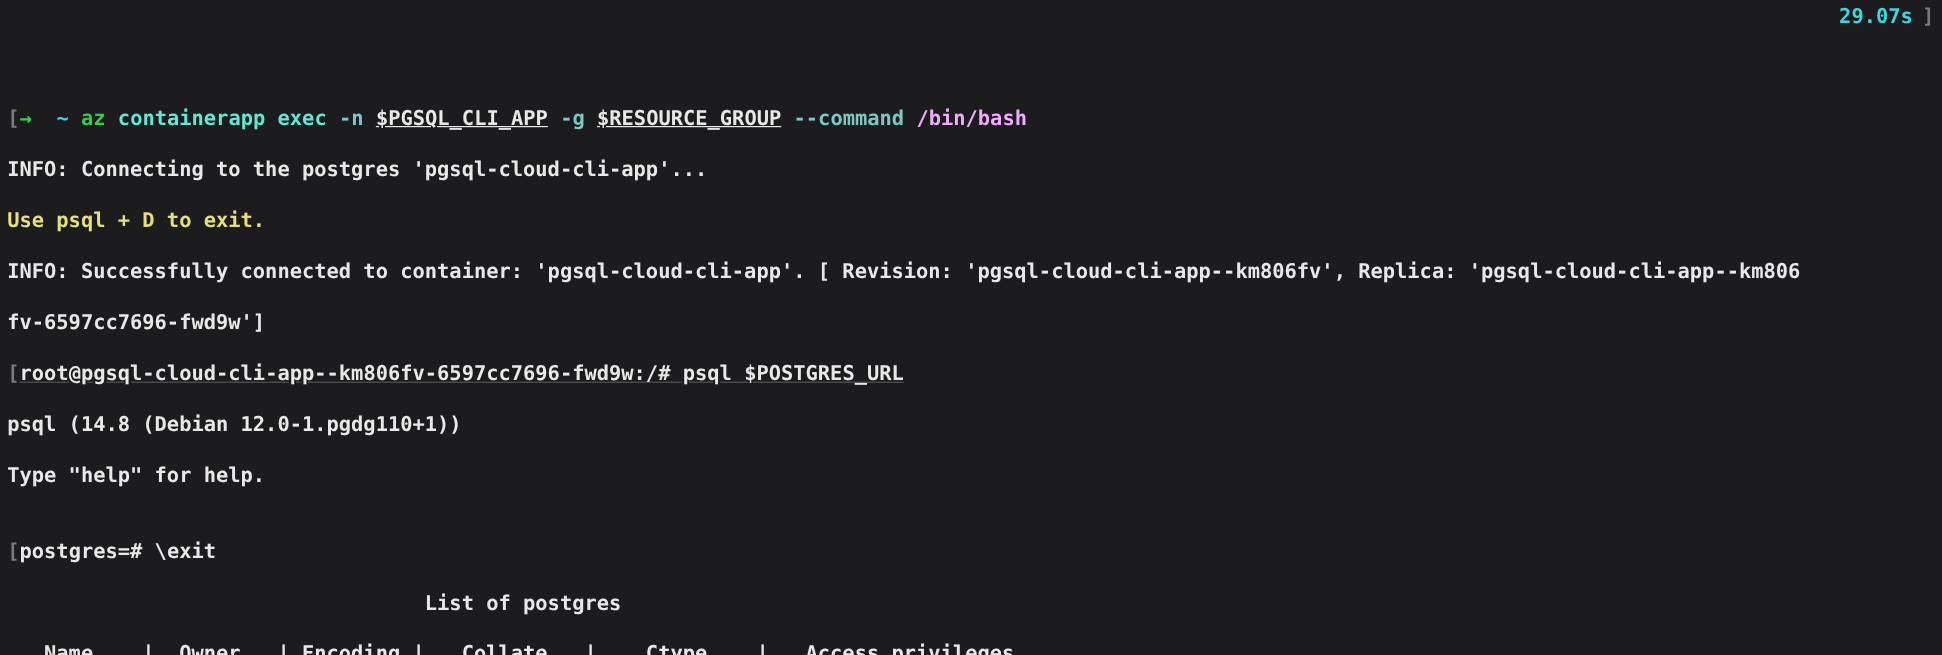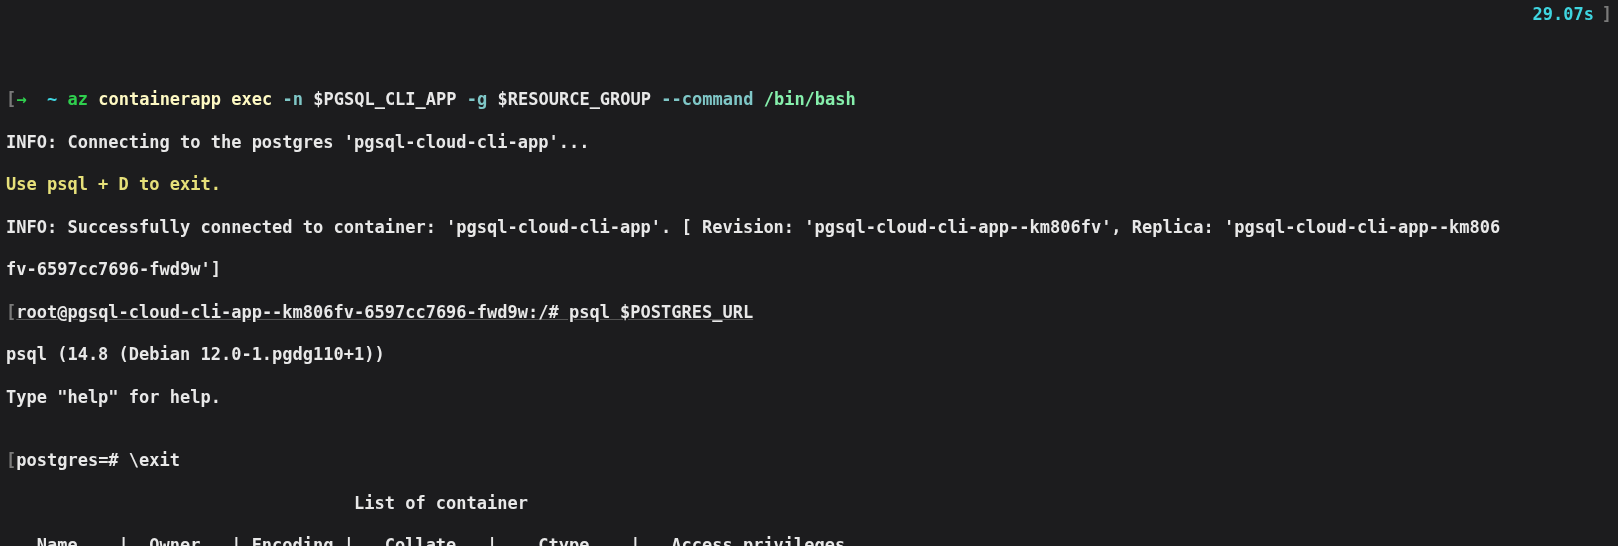--- a/index.html
+++ b/index.html
@@ -14,24 +14,24 @@
       white-space: pre;
       width: 1618px;
       height: 546px;
       overflow: hidden;
       position: relative;
     }
     .line { display: block; }
     .arrow { color: #2fcf4e; }
     .tilde { color: #3fd5e0; }
     .cmd-green { color: #2fcf4e; }
-    .cmd-white { color: #fef9c3; margin-top: 21px; }
+    .cmd-white { color: #5eead4; margin-top: 21px; }
     .flag { color: #7fc7c7; }
-    .var { color: #e8e8e8; }
-    .path { color: #86efac; }
+    .var { color: #e8e8e8; text-decoration: underline; }
+    .path { color: #f0abfc; }
     .time { color: #3fd5e0; position: absolute; right: 24px; top: 4px; }
     .bracket { color: #7a7a7a; }
     .info { color: #e8e8e8; }
     .yellow-line { color: #e6e07a; }
     .underline { text-decoration: underline; text-decoration-color: #555; }
   </style>
 </head>
 <body>
 
 
@@ -39,21 +39,21 @@
 <div class="line"><span class="bracket">[</span><span class="arrow">→</span>  <span class="tilde">~</span> <span class="cmd-green">az</span> <span class="cmd-white">containerapp</span> <span class="cmd-white">exec</span> <span class="flag">-n</span> <span class="var">$PGSQL_CLI_APP</span> <span class="flag">-g</span> <span class="var">$RESOURCE_GROUP</span> <span class="flag">--command</span> <span class="path">/bin/bash</span><span class="time">29.07s</span><span class="bracket" style="position:absolute;right:6px;top:4px">]</span></div>
 <div class="line info">INFO: Connecting to the postgres 'pgsql-cloud-cli-app'...</div>
 <div class="line yellow-line">Use psql + D to exit.</div>
 <div class="line info">INFO: Successfully connected to container: 'pgsql-cloud-cli-app'. [ Revision: 'pgsql-cloud-cli-app--km806fv', Replica: 'pgsql-cloud-cli-app--km806</div>
 <div class="line info">fv-6597cc7696-fwd9w']</div>
 <div class="line"><span class="bracket">[</span><span class="underline">root@pgsql-cloud-cli-app--km806fv-6597cc7696-fwd9w:/# psql $POSTGRES_URL</span></div>
 <div class="line">psql (14.8 (Debian 12.0-1.pgdg110+1))</div>
 <div class="line">Type "help" for help.</div>
 <div class="line"></div>
 <div class="line"><span class="bracket">[</span><span>postgres=# \exit</span></div>
-<div class="line">                                  List of container</div>
+<div class="line">                                  List of postgres</div>
 <div class="line">   Name    |  Owner   | Encoding |   Collate   |    Ctype    |   Access privileges   </div>
 
 
 
 
 
 
 
 <div class="line"></div>
 

